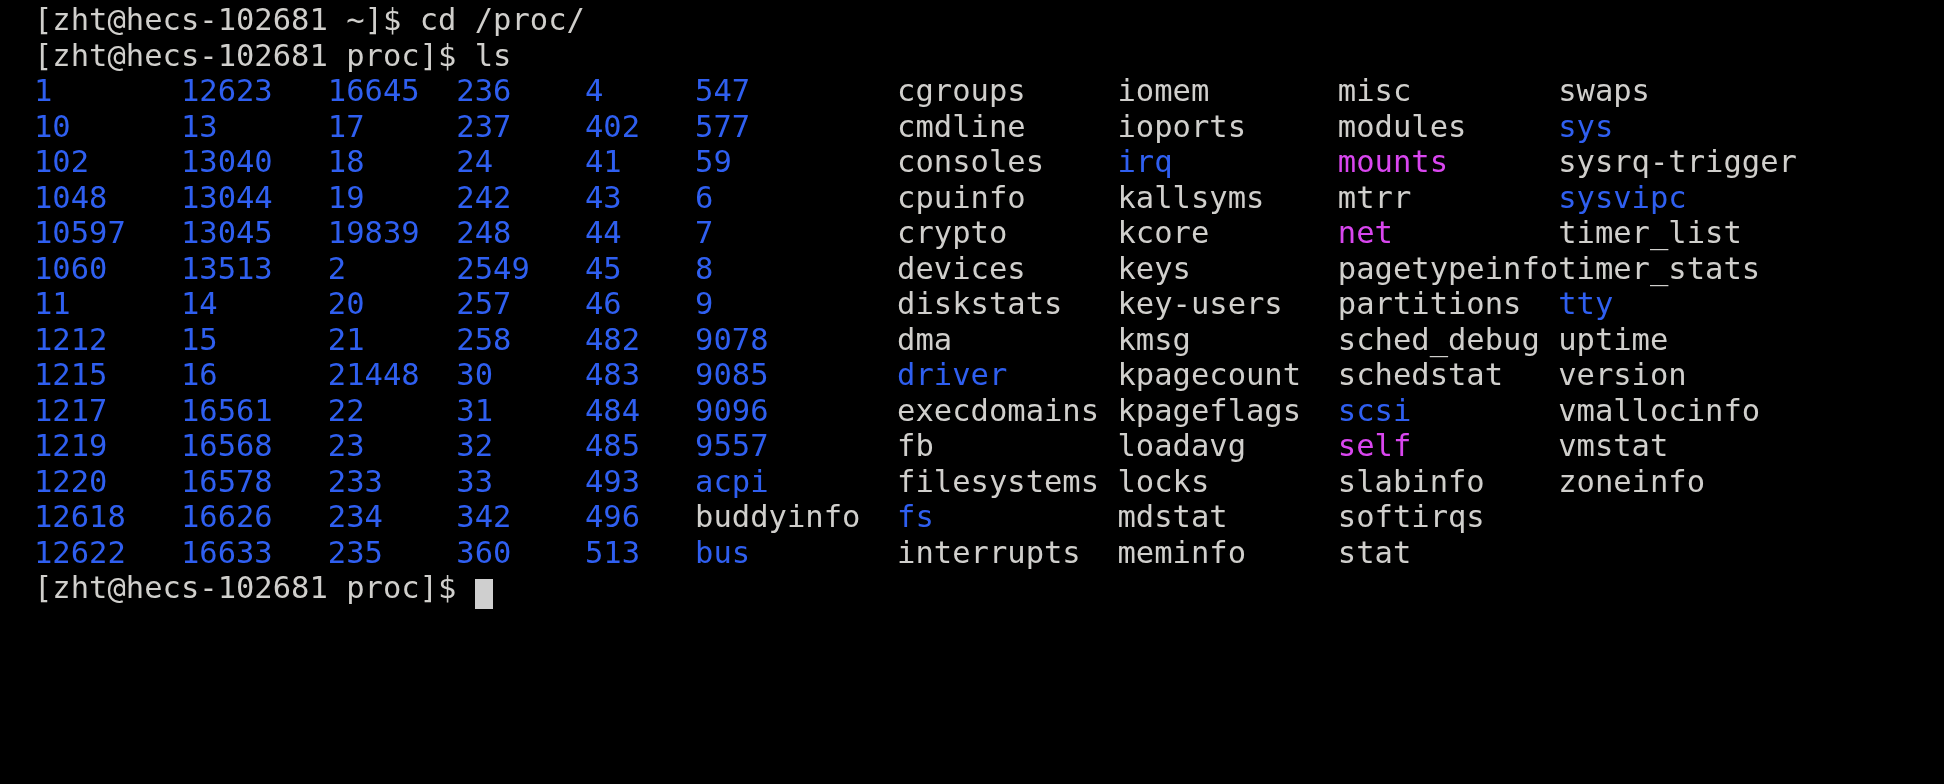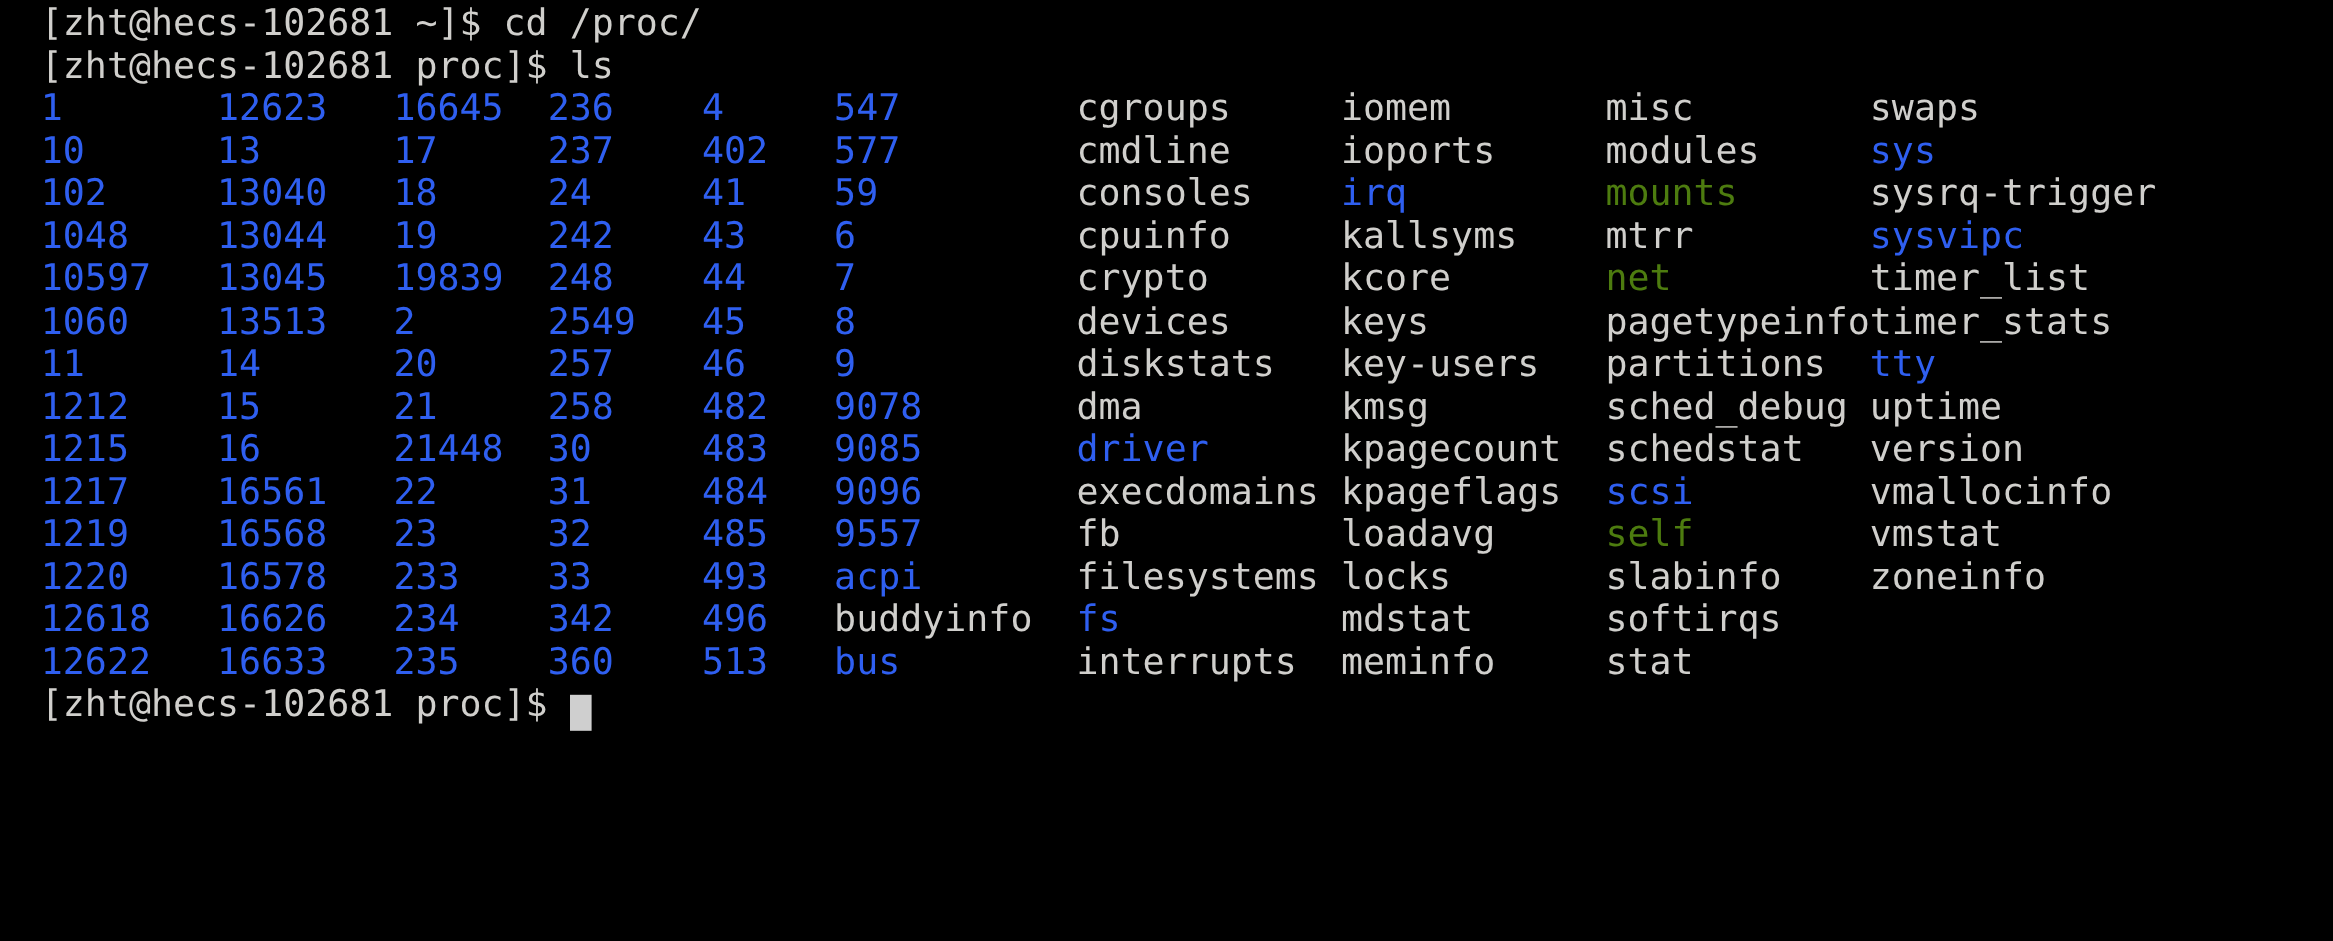--- a/index.html
+++ b/index.html
@@ -34,21 +34,21 @@
     font-family: "DejaVu Sans Mono", "Liberation Mono", monospace;
     margin-left: 32px;
   }
   .line {
     display: block;
     height: 35.5px;
     white-space: pre;
   }
   .fg-default { color: #d0cfcc; }
   .fg-dir     { color: #2f5ff0; }
-  .fg-link    { color: #4d7c0f; }
+  .fg-link    { color: #d946ef; }
   .cursor {
     display: inline-block;
     width: 18.3px;
     height: 30px;
     background: #cfcfcf;
     vertical-align: text-bottom;
     margin-bottom: -4px;
   }
   .tcell { display: inline-block; white-space: pre; }
 </style>

